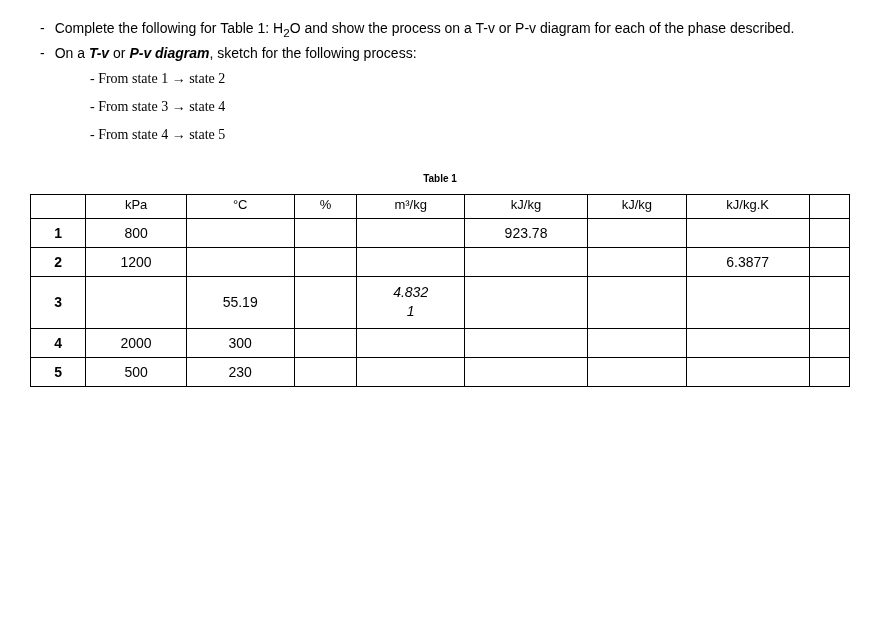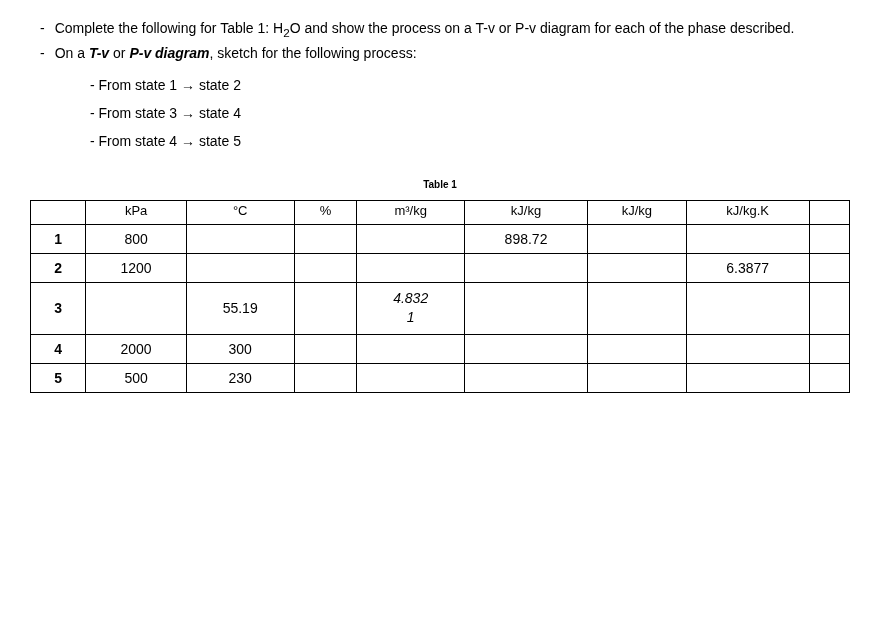--- a/index.html
+++ b/index.html
@@ -16,23 +16,24 @@
     .bullet-item {
       display: flex;
       gap: 10px;
       margin-bottom: 6px;
       padding-left: 10px;
     }
     .bullet-dash {
       flex-shrink: 0;
     }
     .sub-items {
-      margin-top: 16px;
+      margin-top: 10px;
       margin-left: 60px;
       margin-bottom: 10px;
+      font-family: Liberation Serif, serif;
     }
     .sub-item {
       margin-bottom: 12px;
     }
     .table-section {
       margin-top: 30px;
     }
     .table-title {
       text-align: center;
       font-weight: bold;
@@ -113,21 +114,21 @@
         <th></th>
       </tr>
     </thead>
     <tbody>
       <tr>
         <td class="state-col">1</td>
         <td>800</td>
         <td></td>
         <td></td>
         <td></td>
-        <td>898.72</td>
+        <td>923.78</td>
         <td></td>
         <td></td>
         <td></td>
       </tr>
       <tr>
         <td class="state-col">2</td>
         <td>1200</td>
         <td></td>
         <td></td>
         <td></td>

